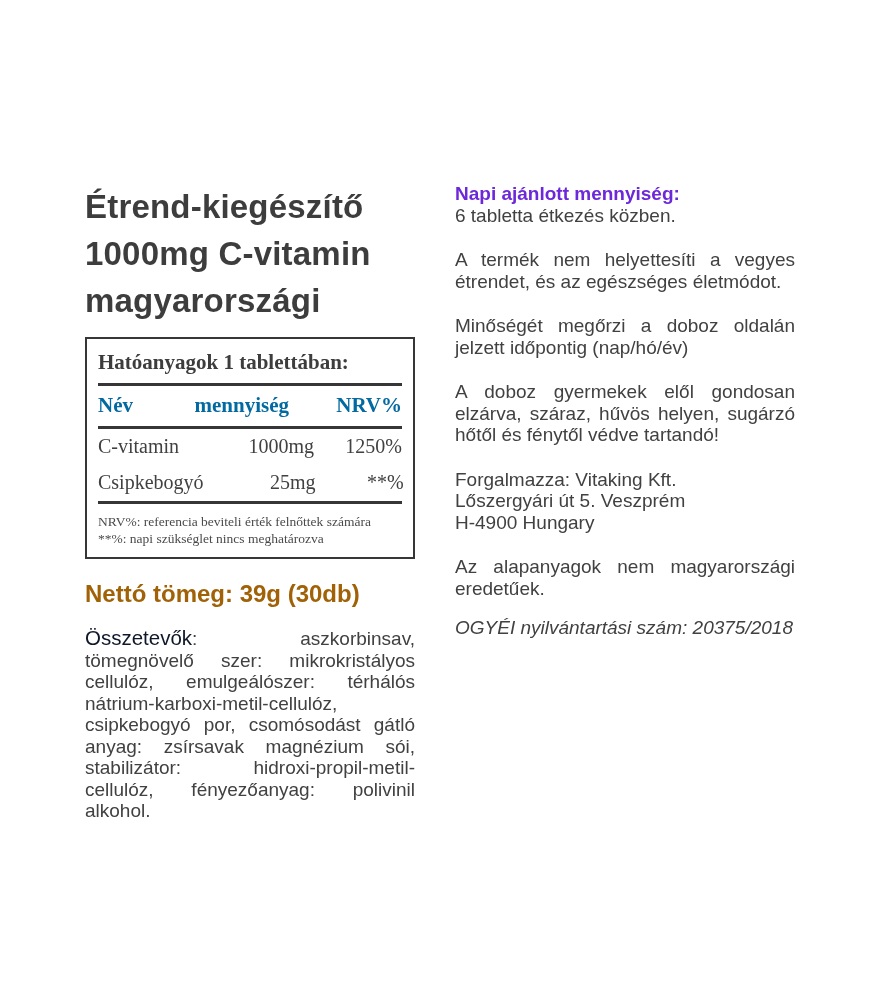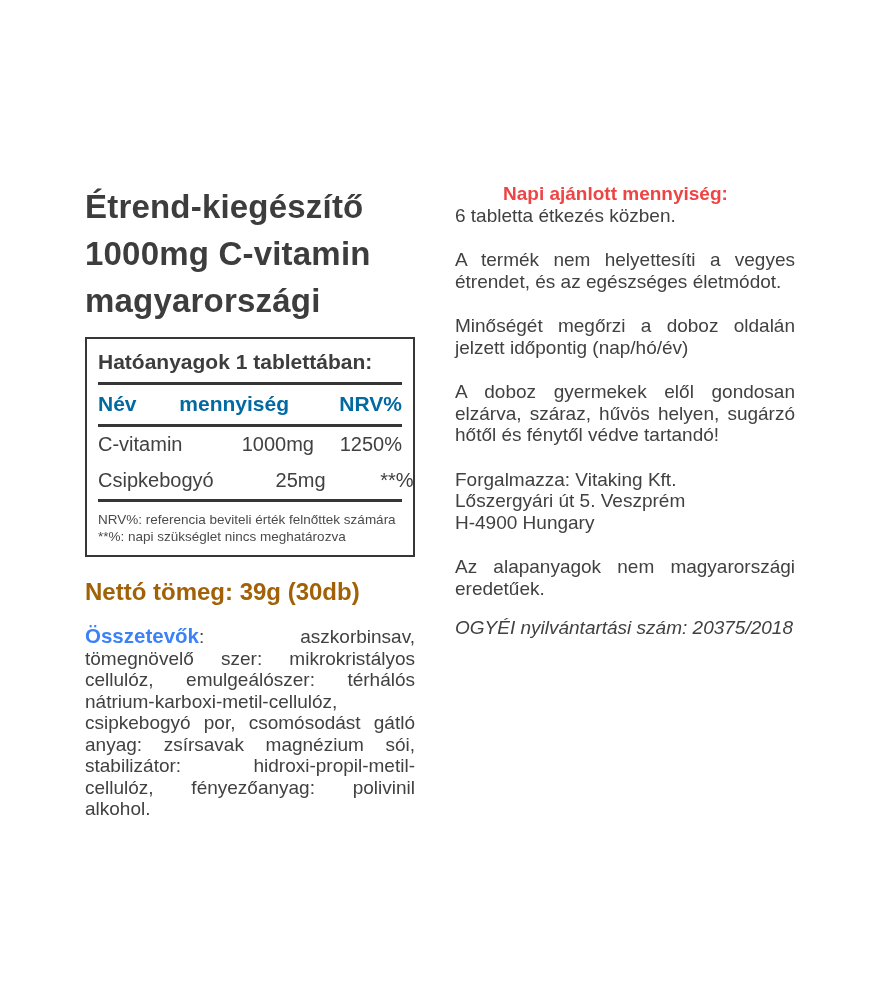--- a/index.html
+++ b/index.html
@@ -25,20 +25,21 @@
     font-size: 33px;
     font-weight: bold;
     line-height: 47px;
     color: #3d3d3d;
     letter-spacing: 0.2px;
     margin-bottom: 13px;
   }
   .facts-box {
     border: 2px solid #363636;
     padding: 9px 11px 10px 11px;
+    font-family: Liberation Serif, serif;
   }
   .facts-title {
     font-size: 21px;
     font-weight: bold;
     color: #3d3d3d;
     padding: 2px 0 8px 0;
   }
   .rule {
     height: 3px;
     background: #363636;
@@ -64,37 +65,36 @@
     color: #a16207;
   }
   .ingredients {
     margin-top: 19px;
     font-size: 19px;
     line-height: 21.5px;
     text-align: justify;
   }
   .ingredients .ing-label {
     font-size: 20.5px;
-    font-weight: bold;
-    color: #3b82f6;
+    font-weight: normal;
+    color: #0f172a;
   }
 
   
   .col-right p {
     font-size: 19px;
     line-height: 21.5px;
     text-align: justify;
     margin-bottom: 23px;
   }
   .col-right .no-justify { text-align: left; }
   .para-heading {
     display: block;
     font-weight: bold;
-    color: #ef4444;
-    margin-left: 48px;
+    color: #6d28d9;
   }
   .address-line { display: block; }
   .registration {
     font-style: italic;
     font-size: 18px;
     margin-bottom: 0 !important;
     margin-top: -5px;
   }
 </style>
 </head>

